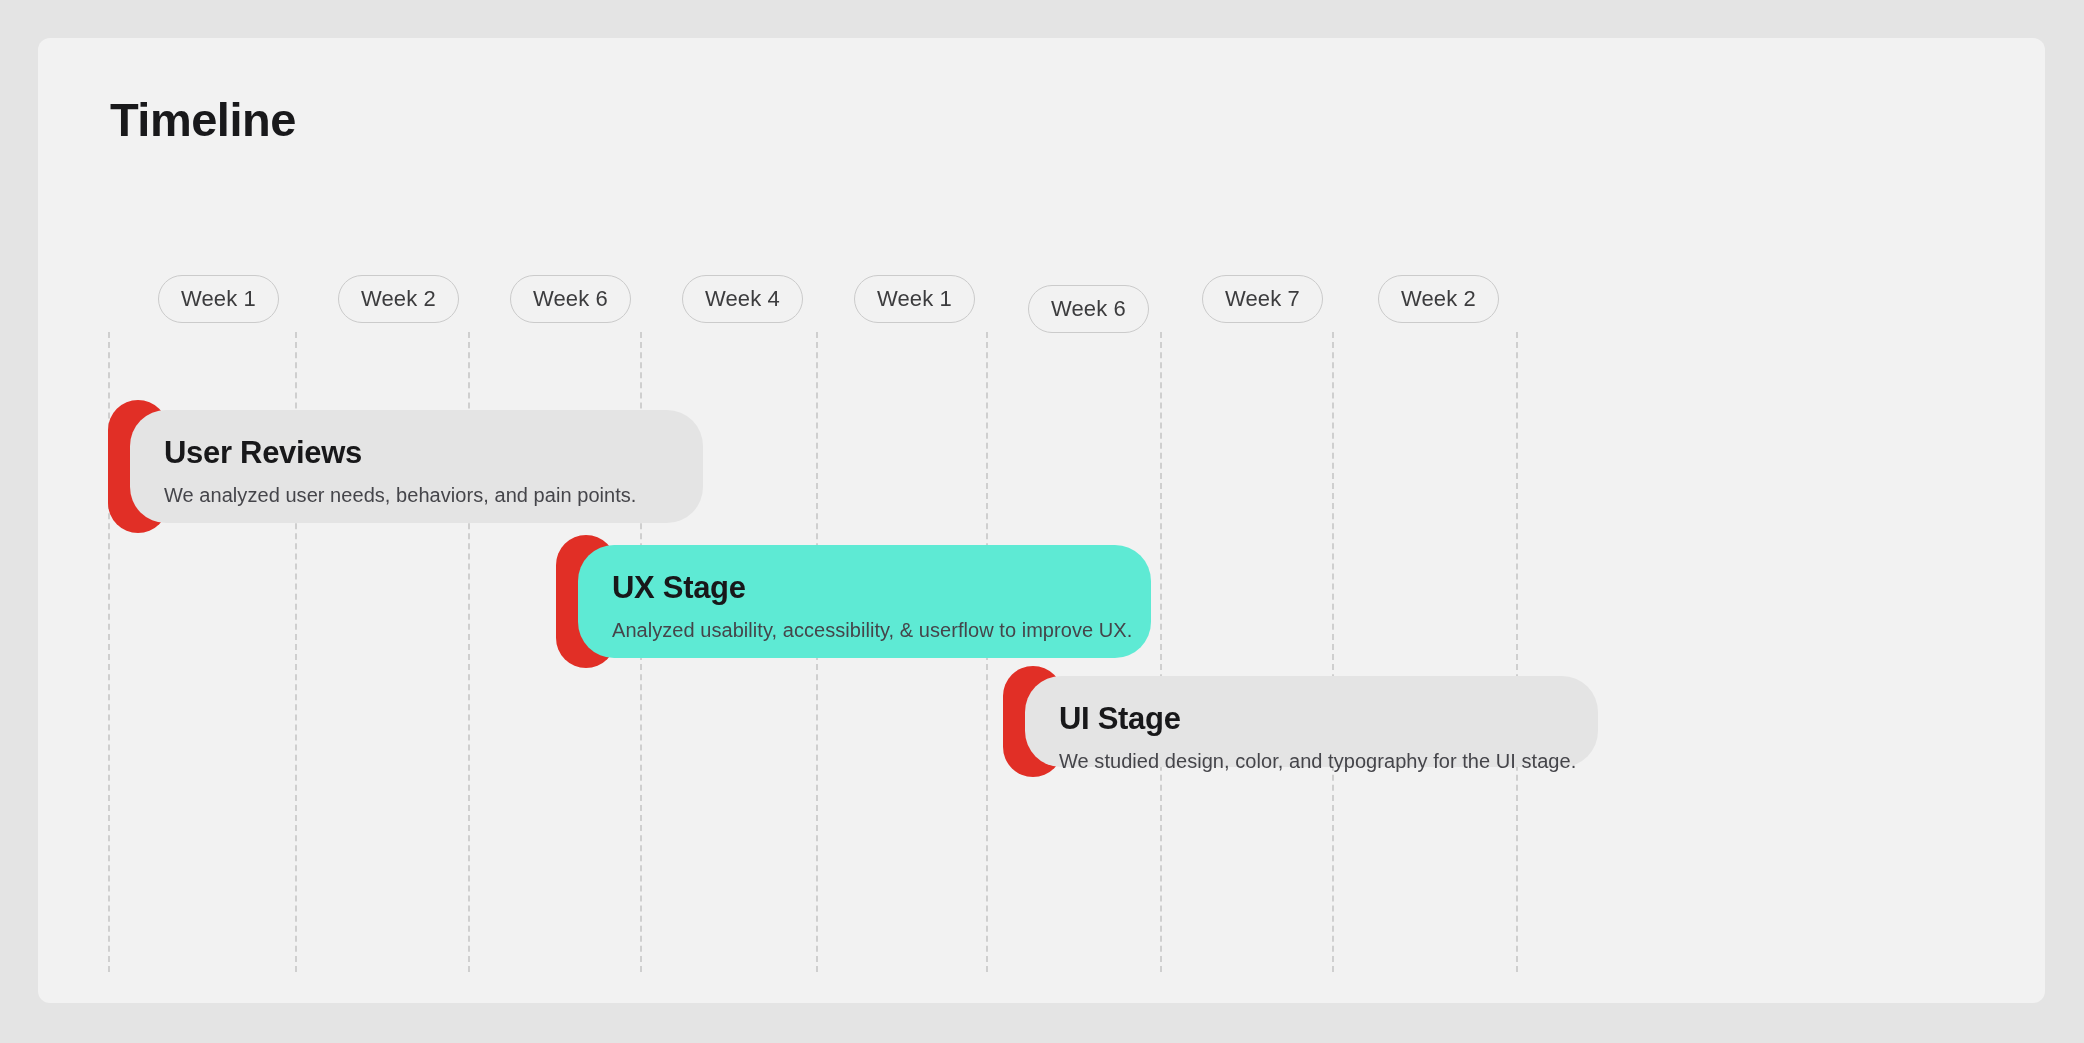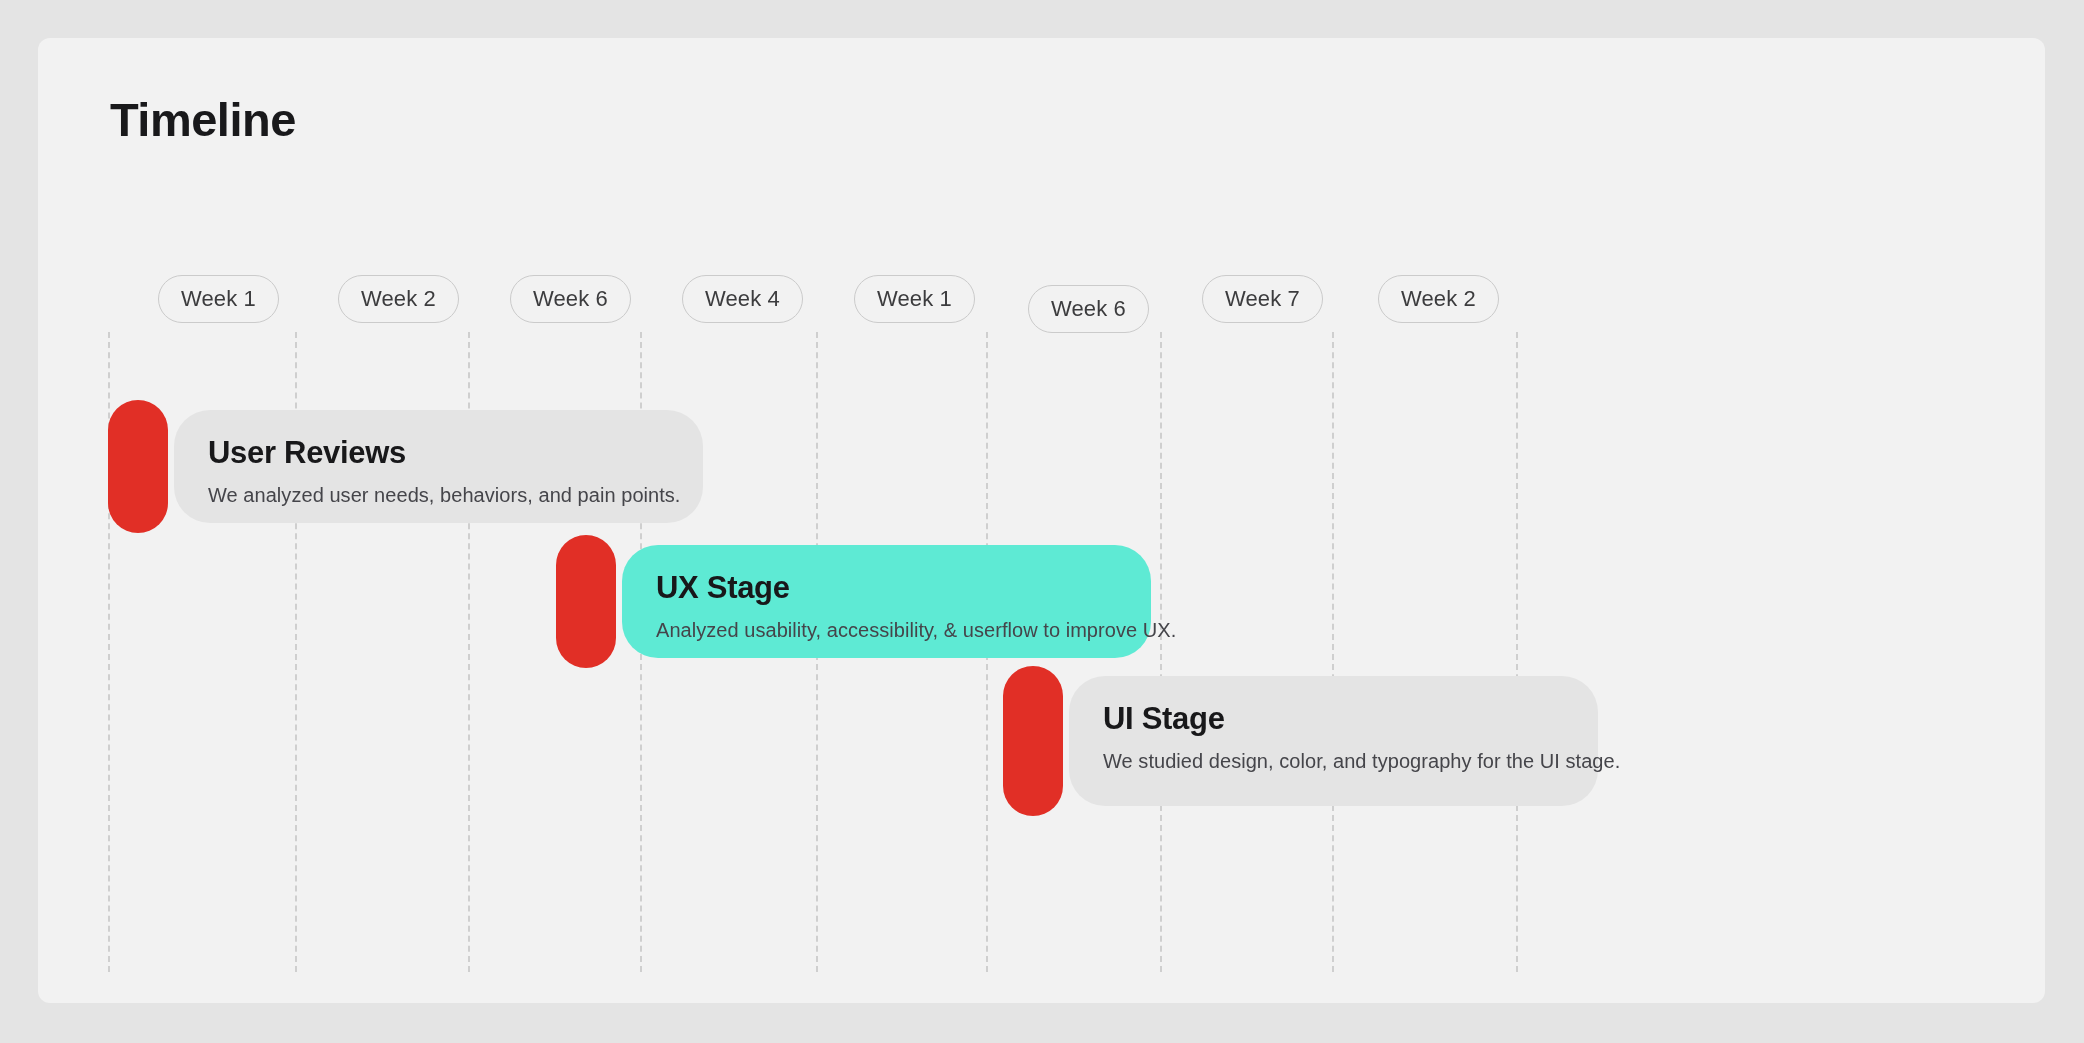--- a/index.html
+++ b/index.html
@@ -116,21 +116,20 @@
   .card-body {
     position: absolute;
     left: 22px;
     top: 0;
     right: 0;
     bottom: 0;
     background: #e4e4e4;
     border-radius: 36px;
     box-sizing: border-box;
     padding: 26px 34px 0 34px;
-    margin-left: 44px;
   }
 
   .card-title {
     font-size: 31px;
     font-weight: 700;
     color: #18181a;
     line-height: 1.12;
     letter-spacing: -0.3px;
     white-space: nowrap;
   }
@@ -184,21 +183,21 @@
             <div class="card-desc">We analyzed user needs, behaviors, and pain points.</div>
           </div>
         </div>
         <div class="card-wrap" style="left: 518px; top: 507px; width: 595px; height: 113px;">
           <div class="card-accent" style="background: rgb(225, 47, 38);"></div>
           <div class="card-body" style="background: #5eead4;">
             <div class="card-title">UX Stage</div>
             <div class="card-desc">Analyzed usability, accessibility, &amp; userflow to improve UX.</div>
           </div>
         </div>
-        <div class="card-wrap" style="left: 965px; top: 638px; width: 595px; height: 130px;">
+        <div class="card-wrap" style="left: 965px; top: 638px; width: 595px; height: 91px;">
           <div class="card-accent" style="background: rgb(225, 47, 38);"></div>
           <div class="card-body" style="background: rgb(228, 228, 228);">
             <div class="card-title">UI Stage</div>
             <div class="card-desc">We studied design, color, and typography for the UI stage.</div>
           </div>
         </div>
       </div>
 
   </div>
 

